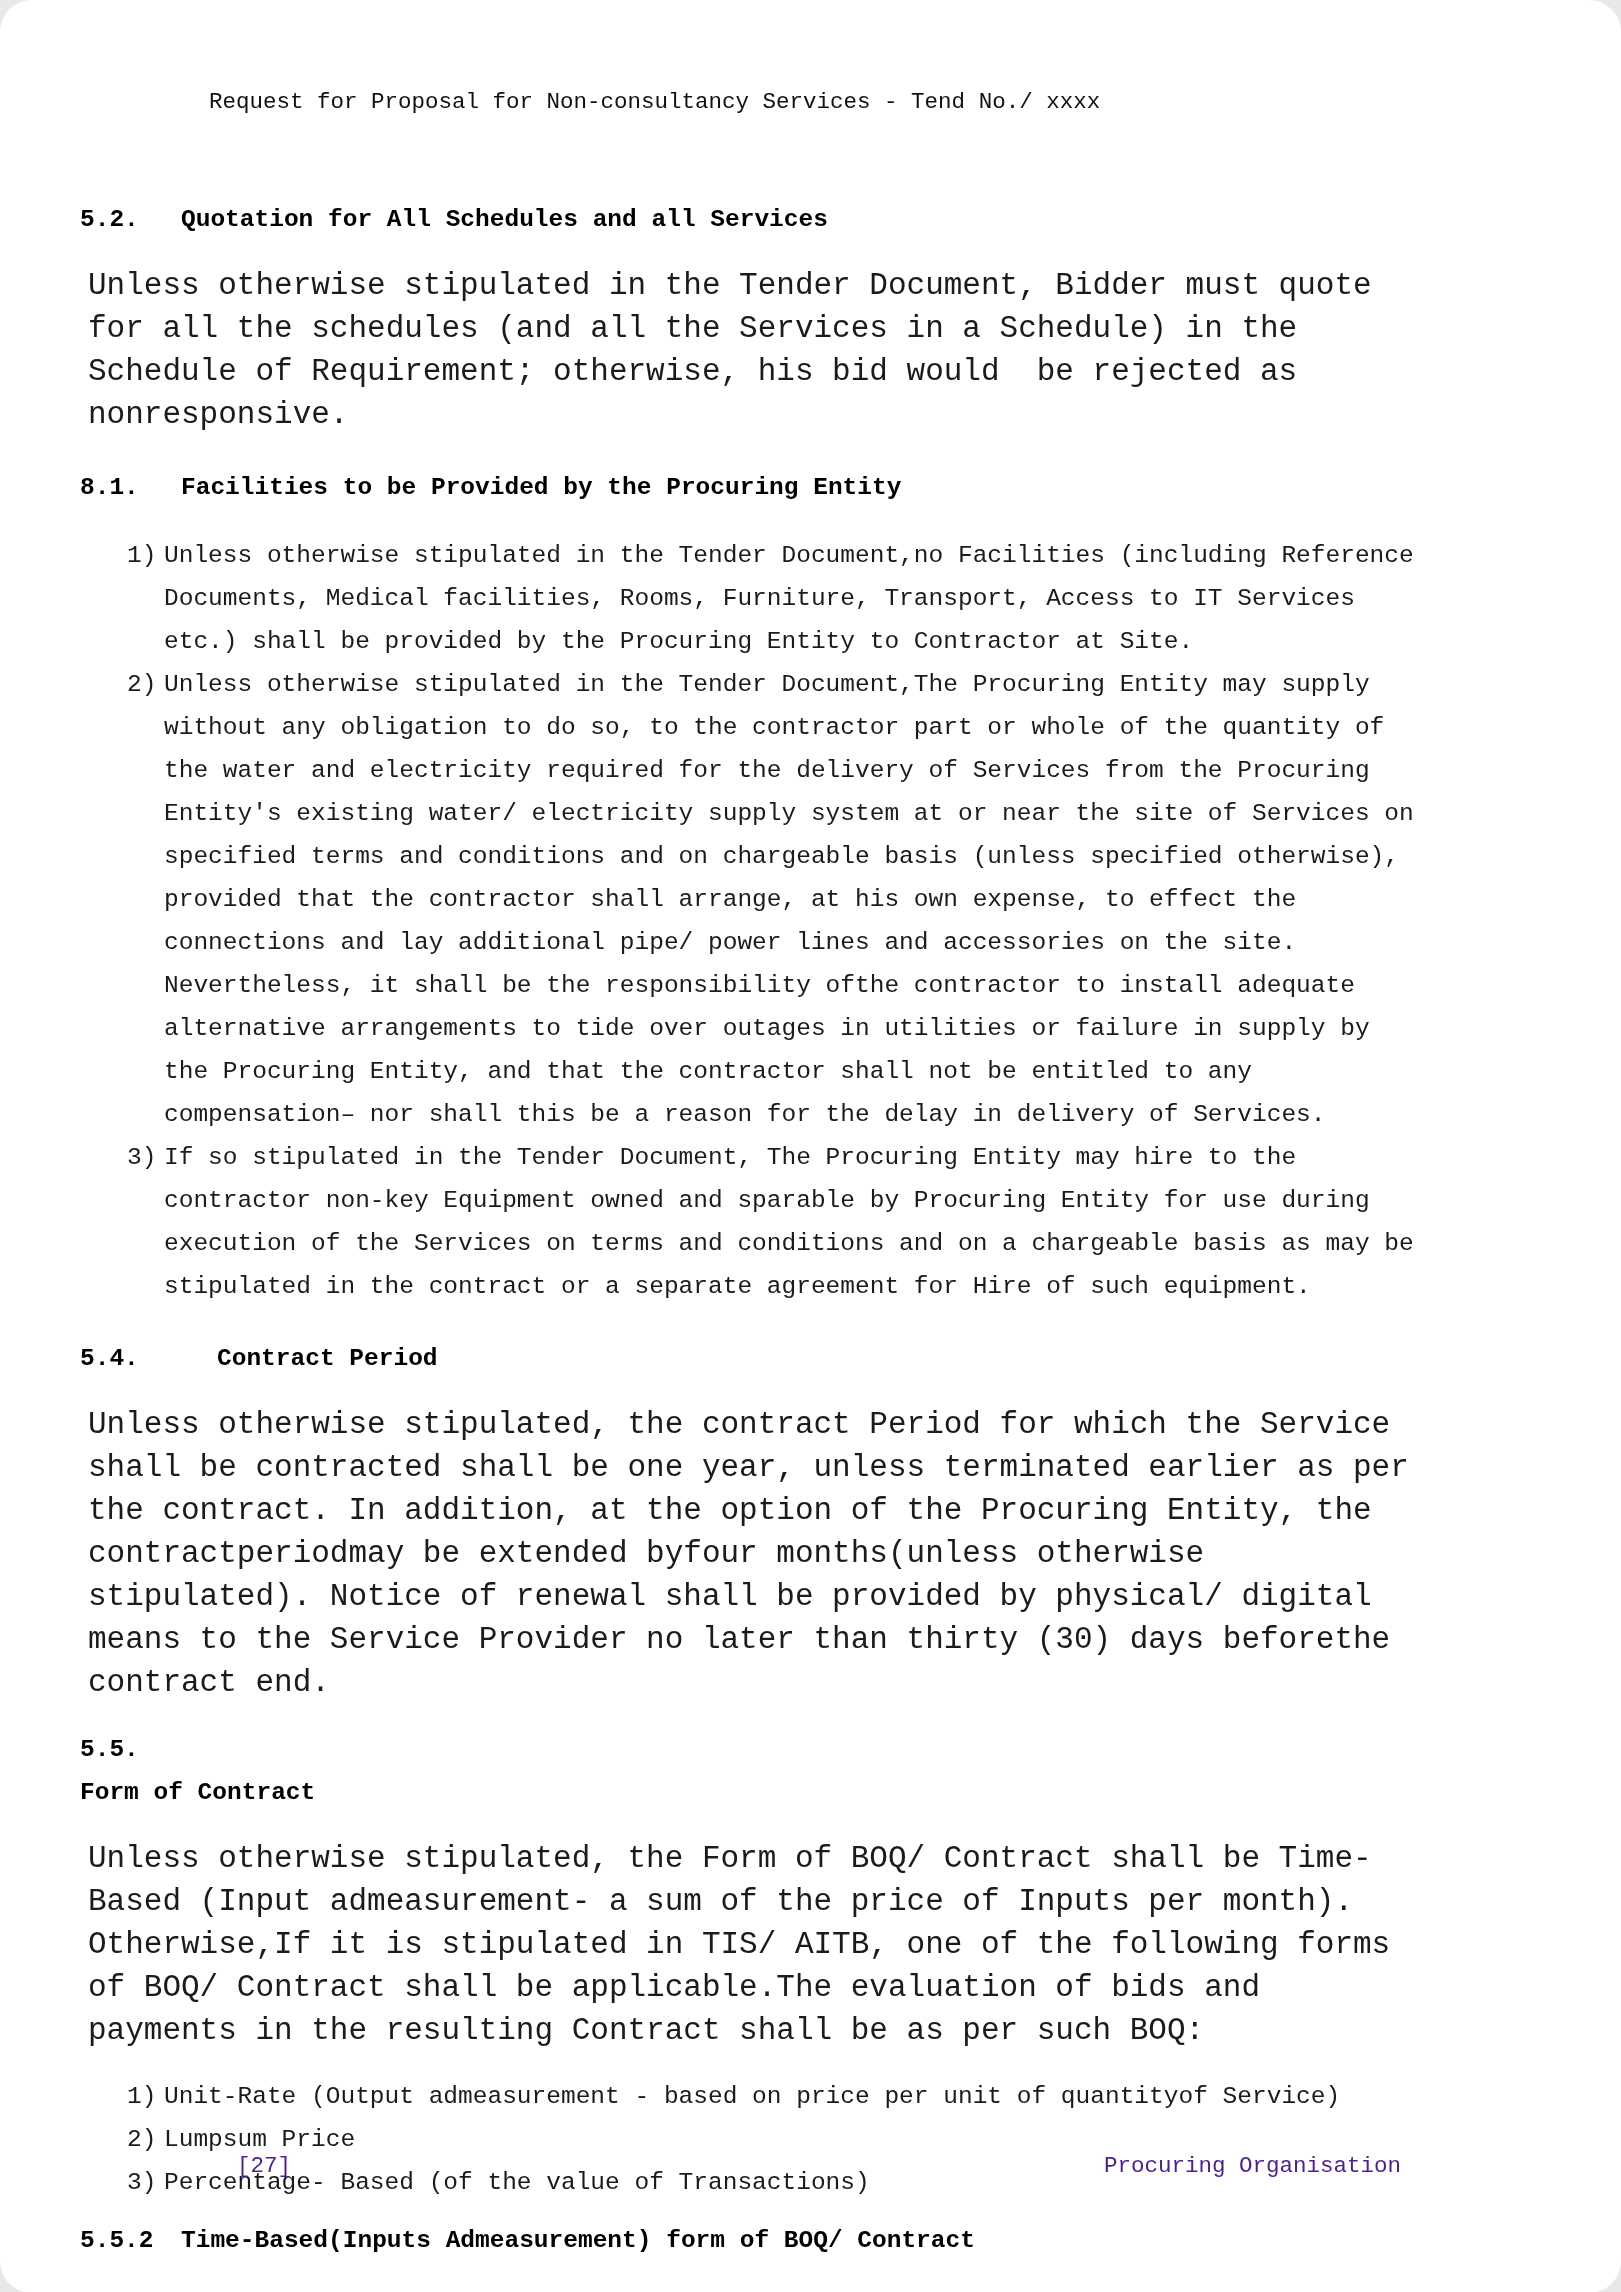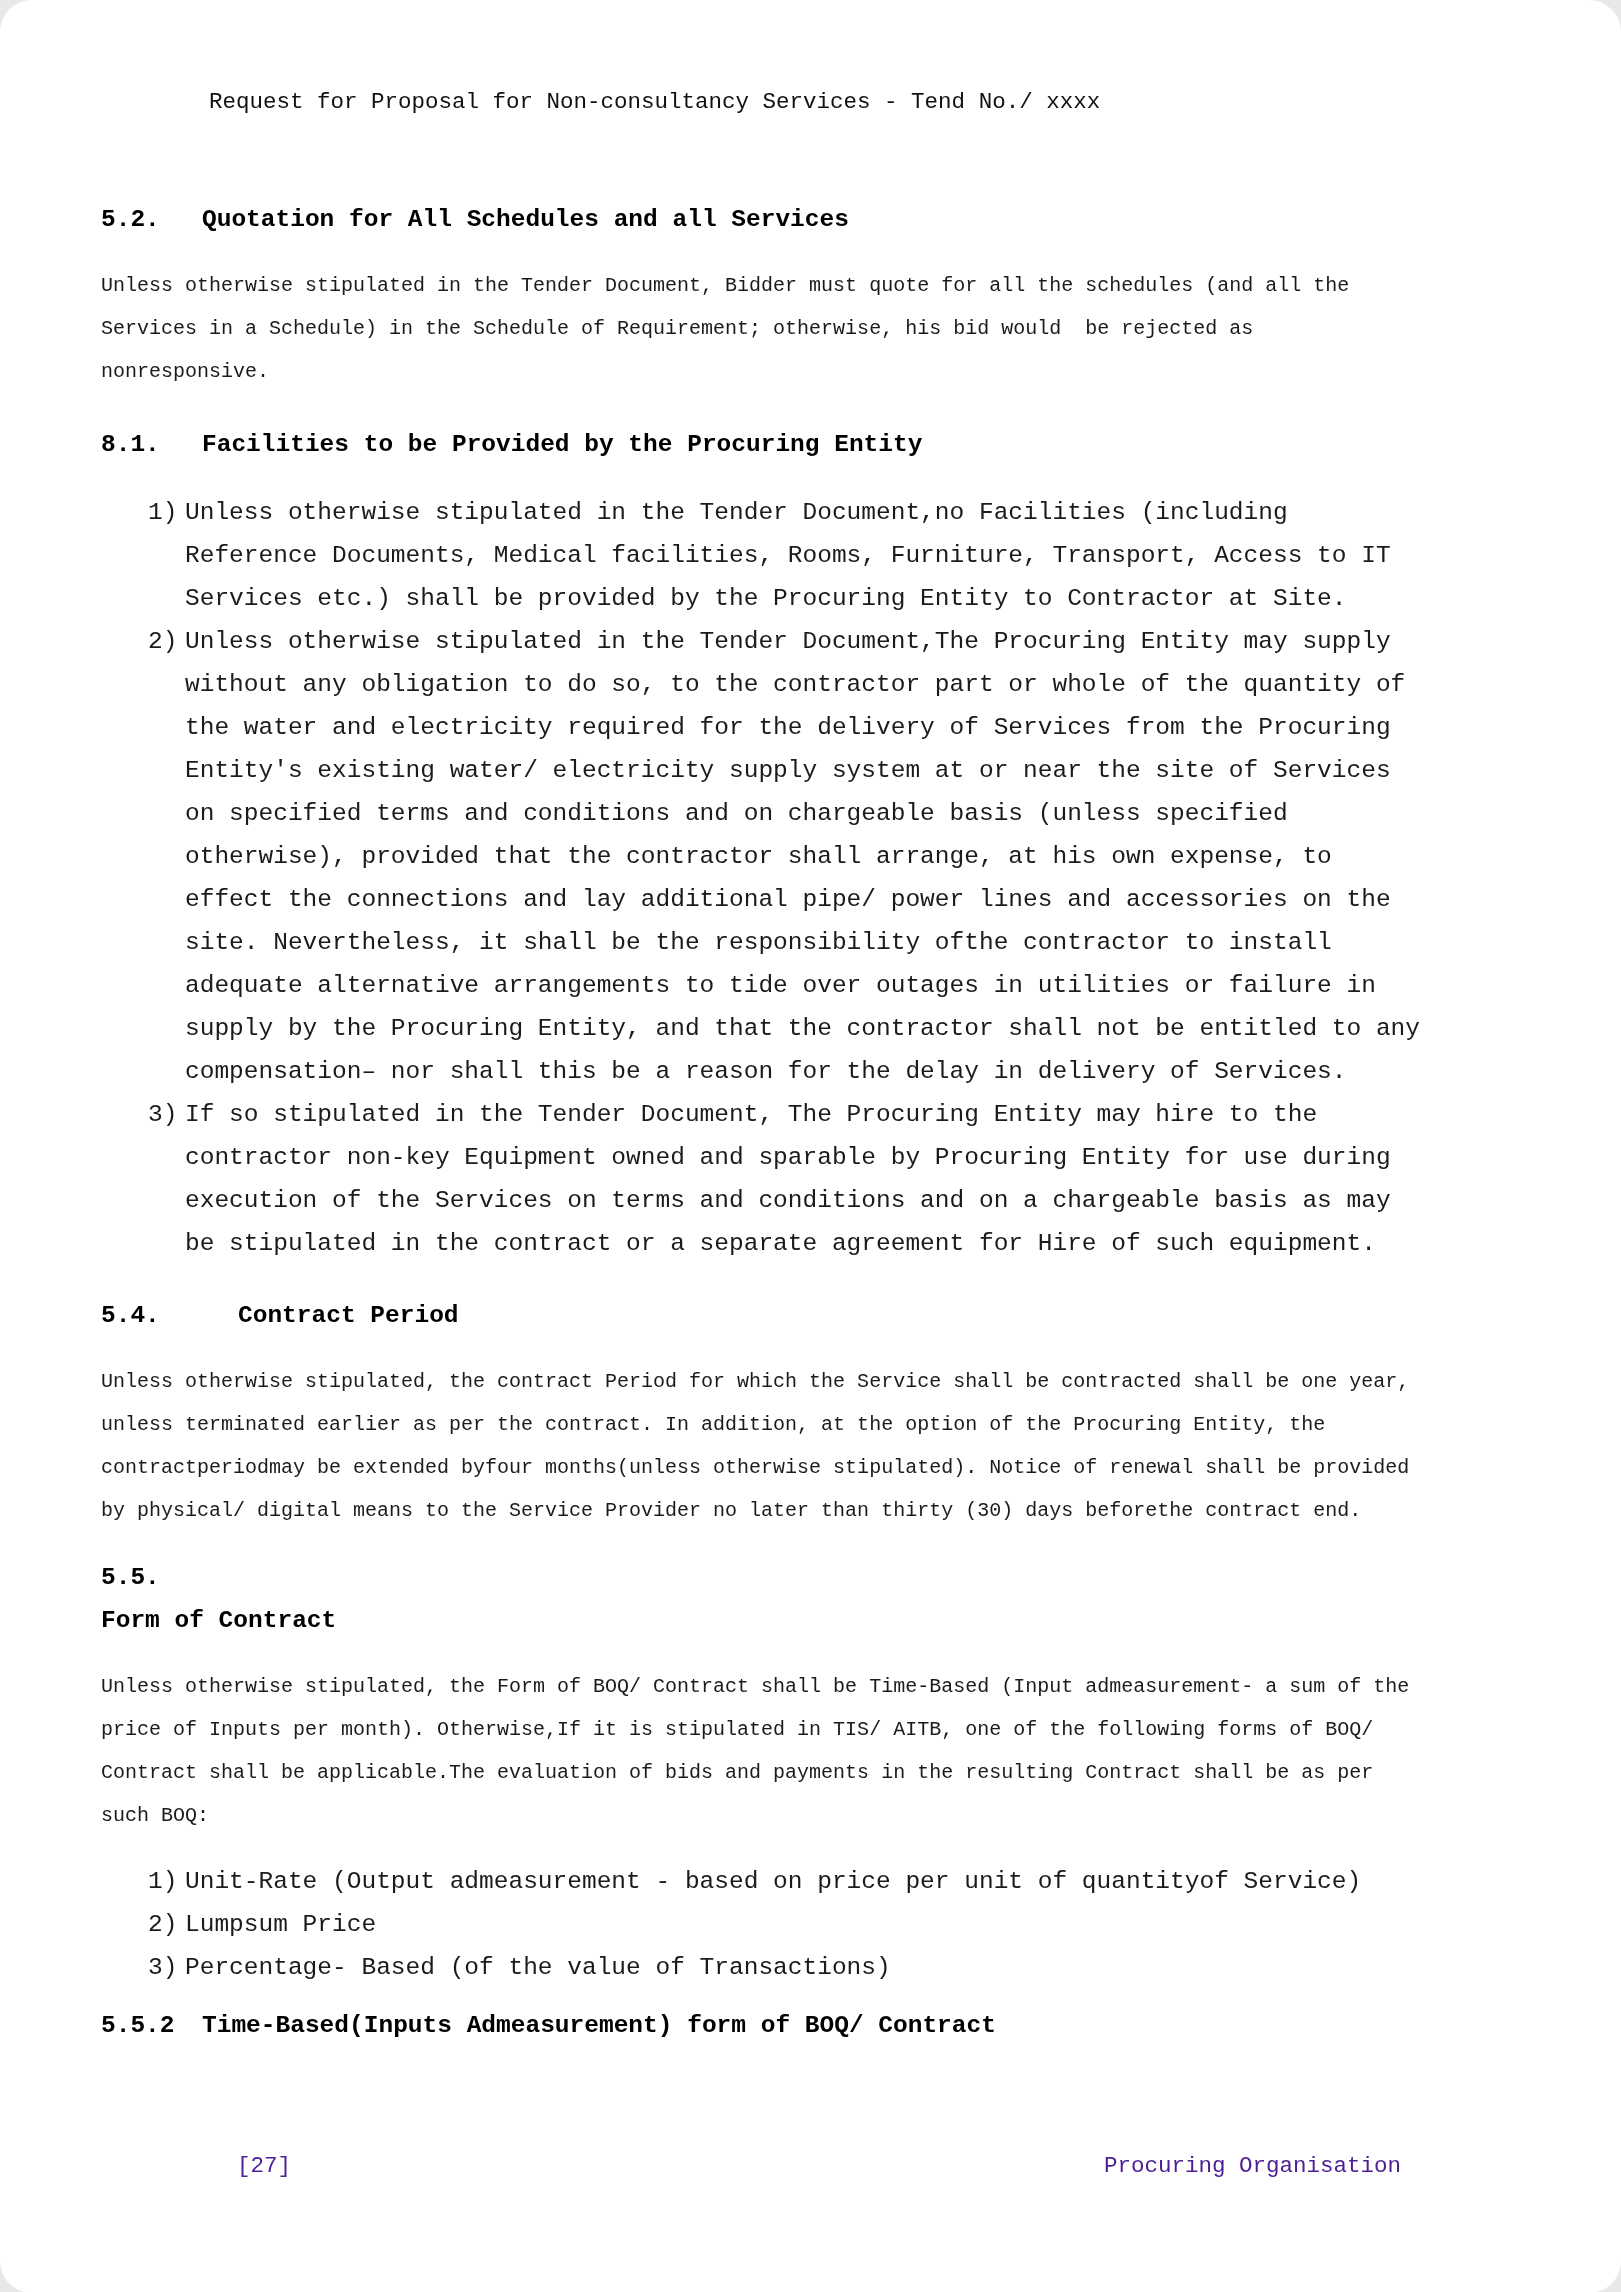--- a/index.html
+++ b/index.html
@@ -21,39 +21,39 @@
   .doc-header {
     position: absolute;
     top: 88px;
     left: 209px;
     font-size: 22.5px;
     line-height: 29px;
     color: #111111;
     white-space: pre;
   }
   .content {
-    padding: 198px 201px 0 101px; 
+    padding: 198px 201px 0 80px; 
   }
   .h2 {
     display: flex;
     font-size: 24.5px;
     font-weight: bold;
     line-height: 43px;
     color: #000000;
   }
   .h-num {
     width: 101px;
     flex-shrink: 0;
   }
   .h-title {
     flex: 1;
   }
   .para {
-    margin: 0;
-    font-size: 20px;
+    margin: 8px;
+    font-size: 31px;
     line-height: 43px;
     white-space: pre-wrap;
   }
   .list {
     margin: 0;
   }
   .list-item {
     display: flex;
     font-size: 24.5px;
     line-height: 43px;

